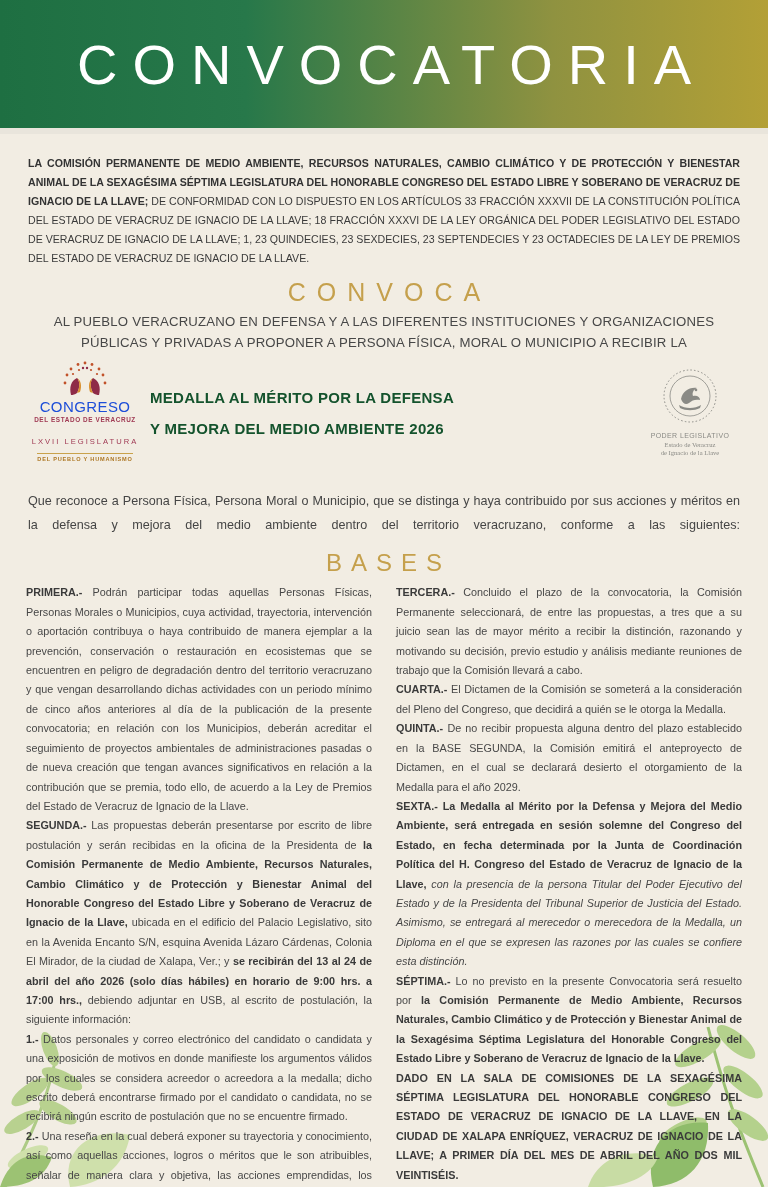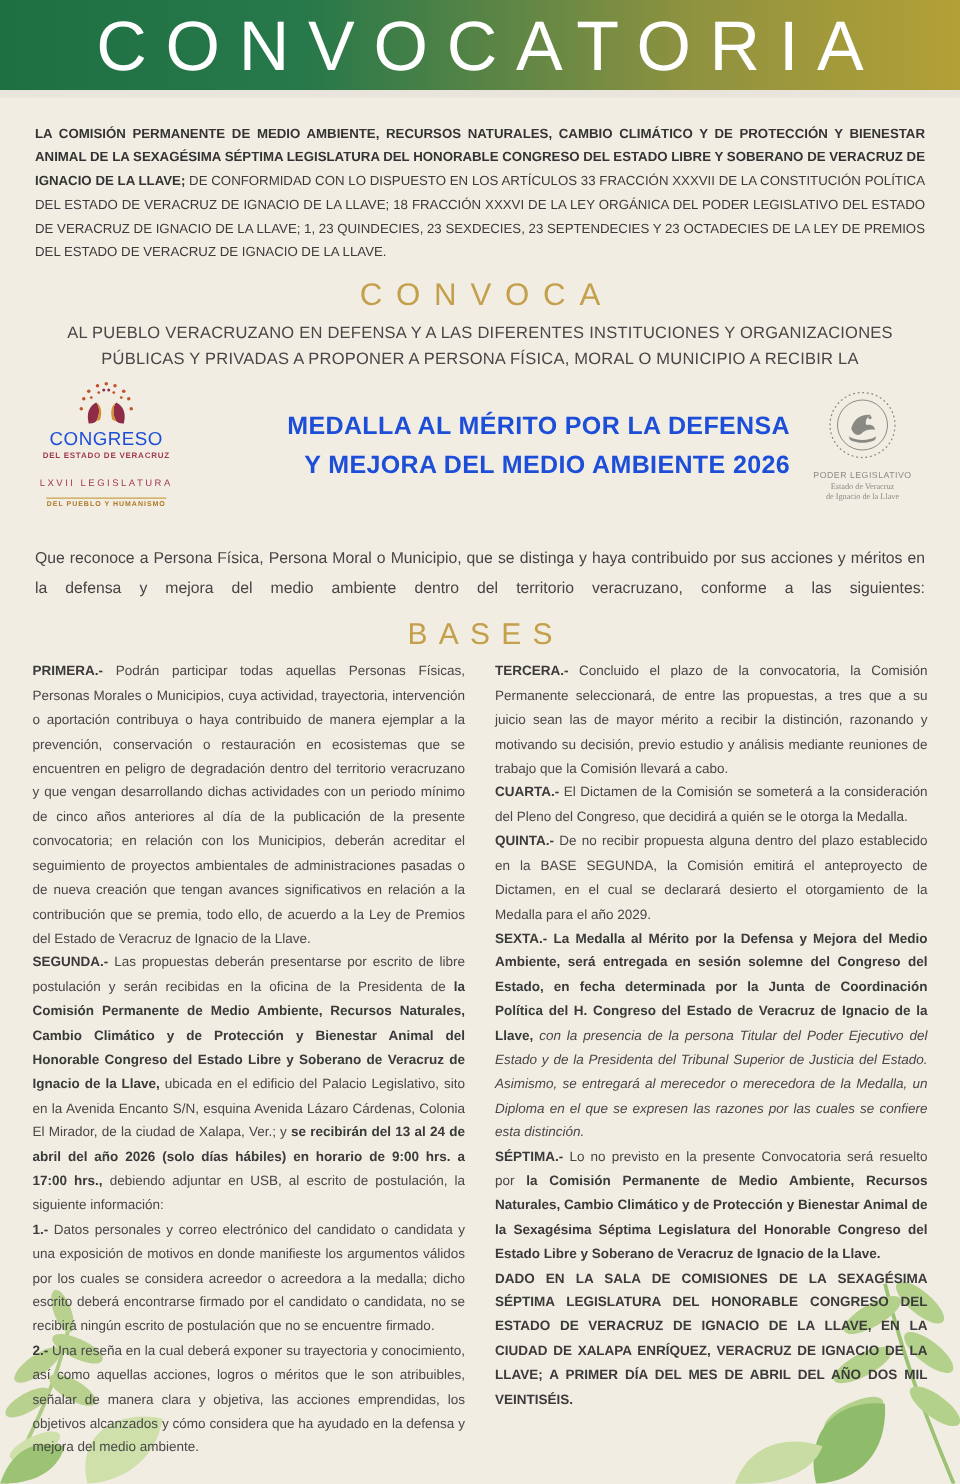--- a/index.html
+++ b/index.html
@@ -4,21 +4,21 @@
 <style>
   html,body{margin:0;padding:0;}
   body{
     width:768px;height:1187px;overflow:hidden;position:relative;
     background:#f2ede3;
     font-family:"Liberation Sans", sans-serif;
     color:#3f3f3f;
   }
   
   .banner{
-    height:72px;display:flex;align-items:center;justify-content:center;
+    height:128px;display:flex;align-items:center;justify-content:center;
     background:linear-gradient(90deg,#1e6f42 0%,#27784a 32%,#8f9240 72%,#b3a036 100%);
   }
   .banner h1{
     margin:0;color:#ffffff;font-weight:400;font-size:56px;
     letter-spacing:15px;text-indent:15px;white-space:nowrap;
   }
   .strip{height:6px;background:#e9e5dc;}
   
   .content{position:relative;z-index:2;}
   .intro{
@@ -39,22 +39,22 @@
   .medal-row{
     display:flex;align-items:center;justify-content:space-between;
     padding:8px 26px 2px 26px;
   }
   .congress-logo{width:118px;text-align:center;line-height:1.1;}
   .congress-logo .cl-name{color:#1d4ed8;font-weight:400;font-size:15px;letter-spacing:.4px;}
   .congress-logo .cl-sub{color:#a03a54;font-weight:700;font-size:6.4px;letter-spacing:.6px;margin-top:1px;}
   .congress-logo .cl-leg{color:#a03a54;font-weight:400;font-size:7.6px;letter-spacing:2px;margin-top:15px;}
   .congress-logo .cl-motto{color:#ad7724;font-weight:700;font-size:5.6px;letter-spacing:.8px;margin-top:3px;border-top:1px solid #c9a24b;display:inline-block;padding-top:2px;}
   .medal-title{
-    flex:1;text-align:right;color:#1d4ed8;font-weight:700;
-    font-size:20px;line-height:31px;letter-spacing:.3px;padding:0 6px;
+    flex:1;text-align:left;color:#14532d;font-weight:700;
+    font-size:15px;line-height:31px;letter-spacing:.3px;padding:0 6px;
   }
   .seal{width:104px;text-align:center;color:#8a8a85;}
   .seal .seal-txt{font-size:6.6px;line-height:1.35;}
   .seal .seal-txt .st1{font-size:7px;letter-spacing:.4px;}
   .seal .seal-txt .serif{font-family:"Liberation Serif", serif;}
   
   .reconoce{
     padding:10px 28px 0 28px;font-size:12.6px;line-height:24px;color:#454545;
     text-align:justify;text-align-last:justify;
   }

